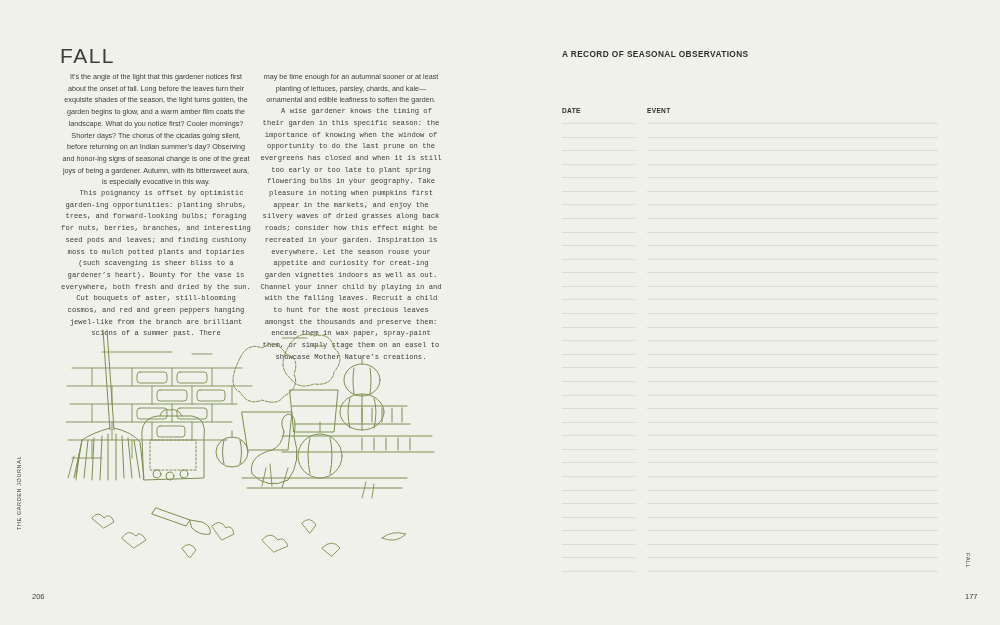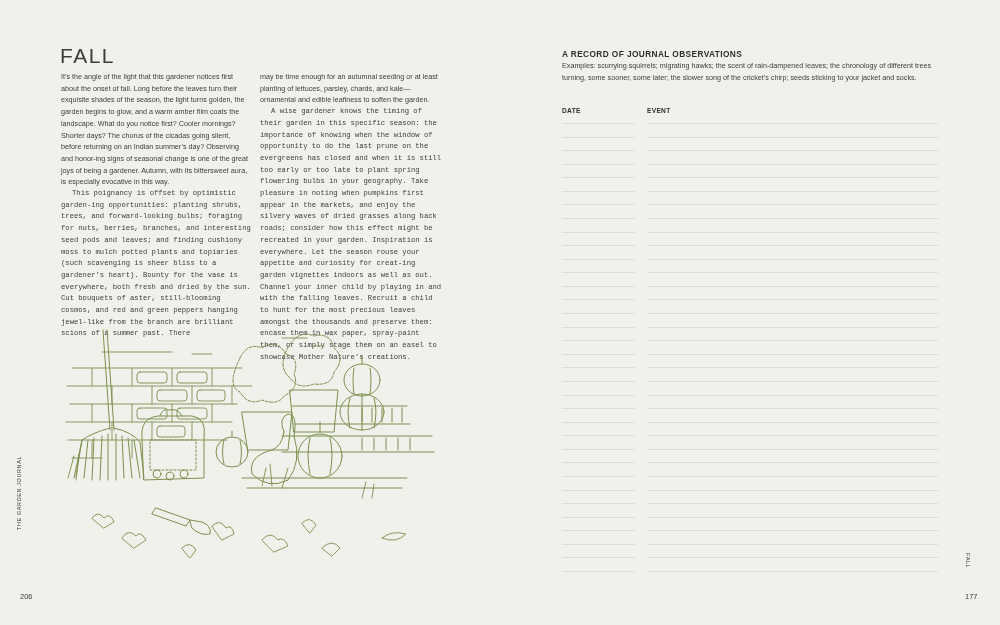--- a/index.html
+++ b/index.html
@@ -19,36 +19,36 @@
     position: absolute; left: 60px; top: 44px;
     font-size: 21px; font-weight: normal; letter-spacing: 1.5px;
     color: #3c3c3a;
   }
   .col {
     position: absolute; top: 71px; width: 190px;
     font-size: 7.2px; line-height: 11.7px; color: #3c3c3a;
   }
   .col-1 { left: 61px; }
   .col-2 { left: 260px; width: 182px; }
-  .col p { margin: 0; }
+  .col p { margin: 0; text-align: center; }
   .col p.indent { text-indent: 11px; font-family: Liberation Mono, monospace; }
 
   .illustration {
     position: absolute; left: 62px; top: 328px; width: 380px; height: 230px;
   }
 
   .side-label {
     position: absolute; font-size: 5.5px; letter-spacing: 0.6px;
     color: #3c3c3a; white-space: nowrap;
   }
   .side-left { left: 16px; top: 530px; transform: rotate(-90deg); transform-origin: left top; }
   .side-right { left: 971px; top: 553px; transform: rotate(90deg); transform-origin: left top; }
 
   .pagenum { position: absolute; top: 592px; font-size: 7.5px; color: #3c3c3a; }
-  .pagenum-left { left: 20px; }
+  .pagenum-left { left: 32px; }
   .pagenum-right { left: 965px; }
 
   .record-title {
     position: absolute; left: 562px; top: 49px;
     font-size: 8.3px; font-weight: bold; letter-spacing: 0.4px; color: #2e2e2c;
   }
   .record-desc {
     position: absolute; left: 562px; top: 60px; width: 382px;
     font-size: 7.2px; line-height: 11.7px; color: #3c3c3a;
   }
@@ -72,21 +72,21 @@
 <div class="spread">
 
   <div class="page page-left">
     <h1 class="title">FALL</h1>
 
     <div class="col col-1">
       <p>It’s the angle of the light that this gardener notices first about the onset of fall. Long before the leaves turn their exquisite shades of the season, the light turns golden, the garden begins to glow, and a warm amber film coats the landscape. What do you notice first? Cooler mornings? Shorter days? The chorus of the cicadas going silent, before returning on an Indian summer’s day? Observing and honor-ing signs of seasonal change is one of the great joys of being a gardener. Autumn, with its bittersweet aura, is especially evocative in this way.</p>
       <p class="indent">This poignancy is offset by optimistic garden-ing opportunities: planting shrubs, trees, and forward-looking bulbs; foraging for nuts, berries, branches, and interesting seed pods and leaves; and finding cushiony moss to mulch potted plants and topiaries (such scavenging is sheer bliss to a gardener’s heart). Bounty for the vase is everywhere, both fresh and dried by the sun. Cut bouquets of aster, still-blooming cosmos, and red and green peppers hanging jewel-like from the branch are brilliant scions of a summer past. There</p>
     </div>
     <div class="col col-2">
-      <p>may be time enough for an autumnal seeding or at least planting of lettuces, parsley, chards, and kale—ornamental and edible leafiness to soften the garden.</p>
+      <p>may be time enough for an autumnal sooner or at least planting of lettuces, parsley, chards, and kale—ornamental and edible leafiness to soften the garden.</p>
       <p class="indent">A wise gardener knows the timing of their garden in this specific season: the importance of knowing when the window of opportunity to do the last prune on the evergreens has closed and when it is still too early or too late to plant spring flowering bulbs in your geography. Take pleasure in noting when pumpkins first appear in the markets, and enjoy the silvery waves of dried grasses along back roads; consider how this effect might be recreated in your garden. Inspiration is everywhere. Let the season rouse your appetite and curiosity for creat-ing garden vignettes indoors as well as out. Channel your inner child by playing in and with the falling leaves. Recruit a child to hunt for the most precious leaves amongst the thousands and preserve them: encase them in wax paper, spray-paint them, or simply stage them on an easel to showcase Mother Nature’s creations.</p>
     </div>
 
     <svg class="illustration" viewBox="0 0 380 230" fill="none" stroke="#7d8f4e" stroke-width="1" stroke-linecap="round">
 
       <g opacity="0.9">
         <path d="M10 40 H180 M5 58 H190 M8 76 H175 M4 94 H170 M6 112 H165 M10 130 H40"></path>
         <path d="M40 24 H110 M130 26 H150 M220 10 H245 M250 18 H262"></path>
         <path d="M30 40 v18 M70 40 v18 M110 40 v18 M150 40 v18 M50 58 v18 M90 58 v18 M130 58 v18 M170 58 v18 M30 76 v18 M70 76 v18 M110 76 v18 M150 76 v18 M50 94 v18 M90 94 v18 M130 94 v18 M30 112 v18 M70 112 v18"></path>
         <rect x="75" y="44" width="30" height="11" rx="3"></rect>
@@ -152,22 +152,21 @@
         <path d="M128 192 l12 2 q10 4 8 12 q-10 2 -18 -6 Z"></path>
       </g>
     </svg>
 
     <div class="side-label side-left">THE GARDEN JOURNAL</div>
     <div class="pagenum pagenum-left">206</div>
   </div>
 
   <div class="page page-right"></div>
 
-  <h2 class="record-title">A RECORD OF JOURNAL OBSERVATIONS</h2>
-  <p class="record-desc">Examples: scurrying squirrels; migrating hawks; the scent of rain-dampened leaves; the chronology of different trees turning, some sooner, some later; the slower song of the cricket’s chirp; seeds sticking to your jacket and socks.</p>
+  <h2 class="record-title">A RECORD OF SEASONAL OBSERVATIONS</h2>
 
   <div class="th th-date">DATE</div>
   <div class="th th-event">EVENT</div>
 
   <div class="rules" id="rules">
       <div class="rule rule-date" style="top: 123px;"></div>
       <div class="rule rule-event" style="top: 123px;"></div>
       <div class="rule rule-date" style="top: 137px;"></div>
       <div class="rule rule-event" style="top: 137px;"></div>
       <div class="rule rule-date" style="top: 150px;"></div>

